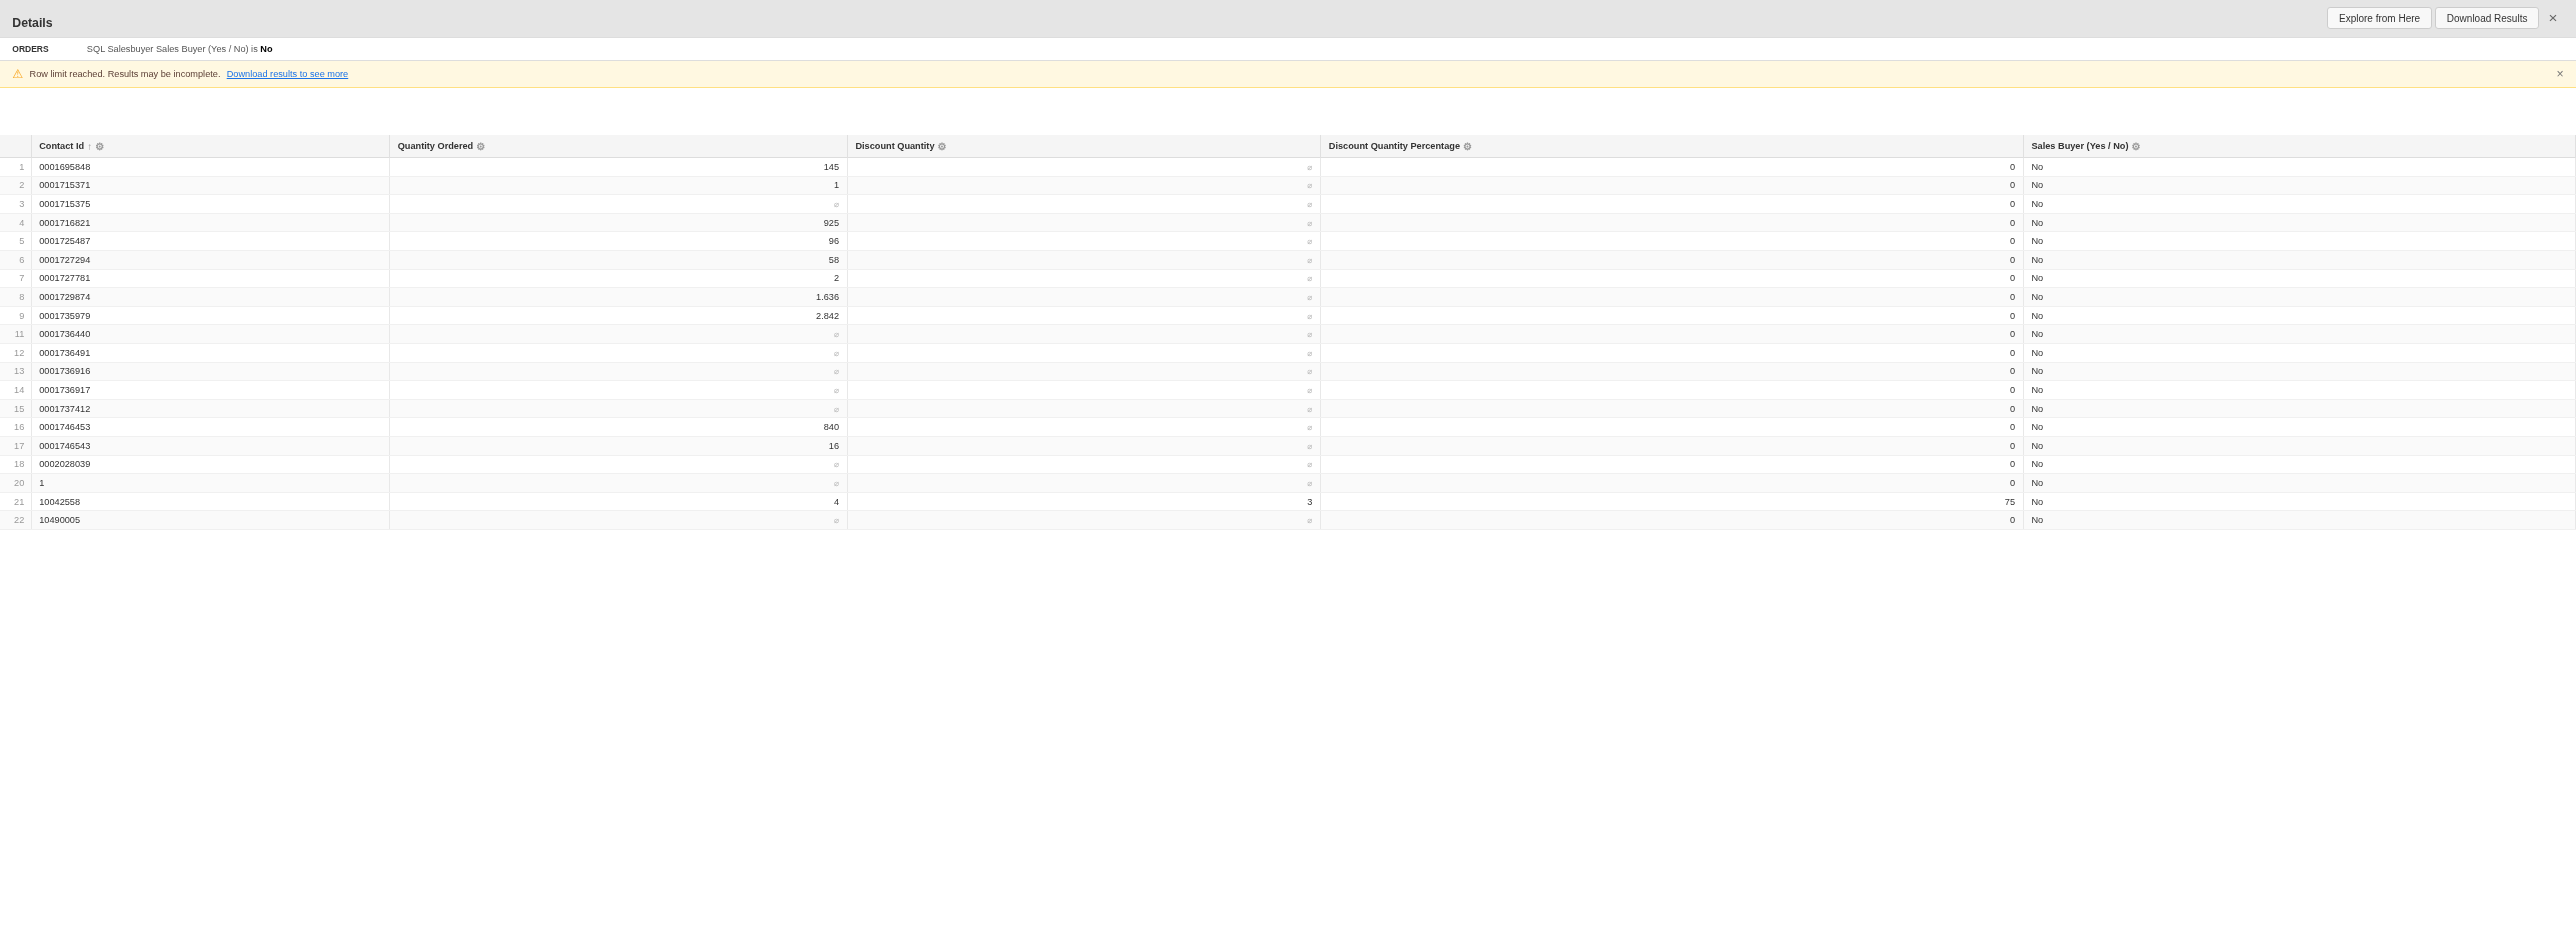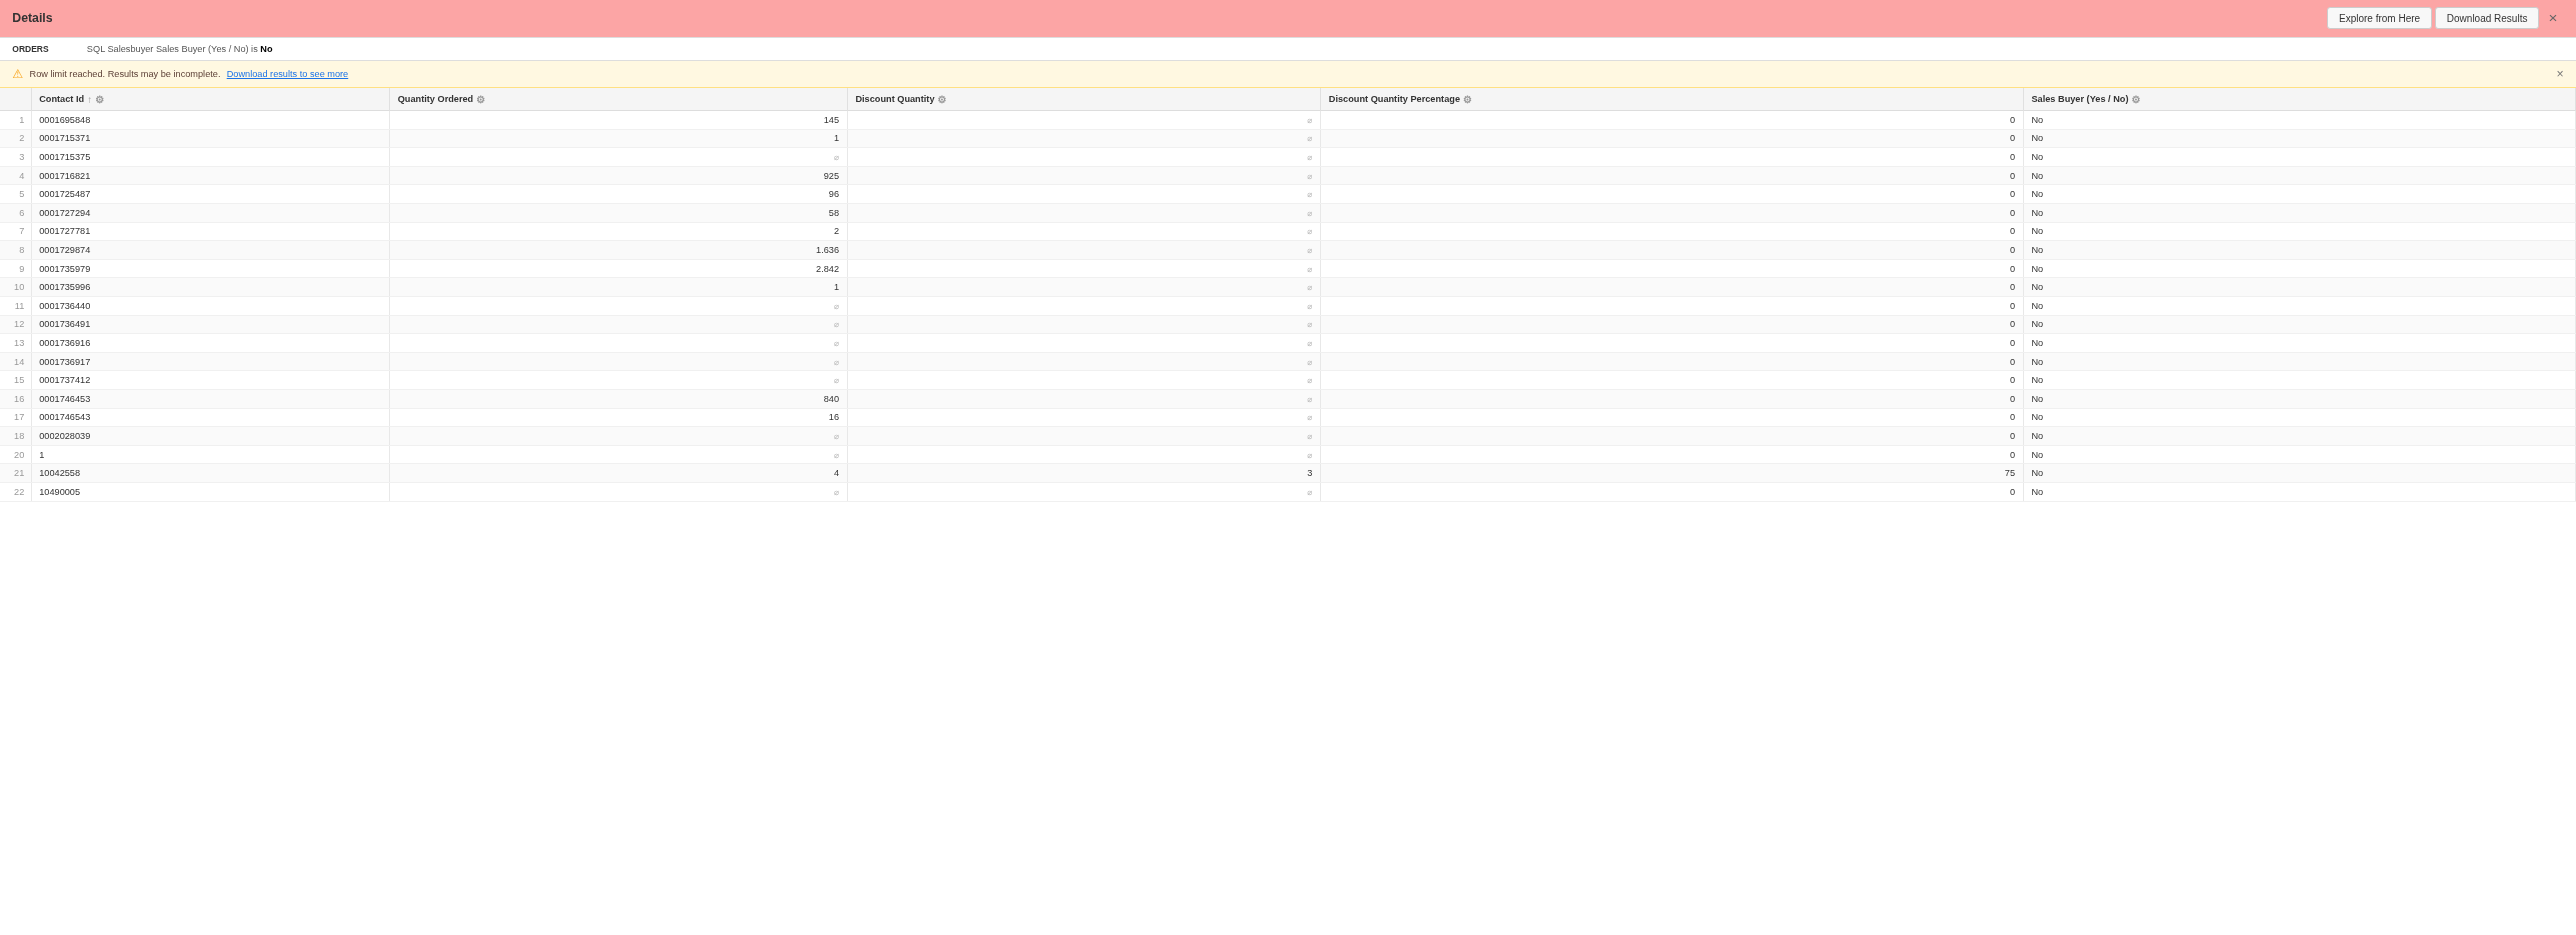--- a/index.html
+++ b/index.html
@@ -6,25 +6,25 @@
     body {
       font-family: -apple-system, BlinkMacSystemFont, "Segoe UI", Arial, sans-serif;
       font-size: 10px;
       background: #fff;
       color: #333;
     }
 
     
     .header {
       display: flex;
-      align-items: center;
+      align-items: flex-end;
       justify-content: space-between;
       padding: 6.2px 12.3px;
       border-bottom: 0.8px solid #ddd;
-      background: #fca5a5;
+      background: #e5e5e5;
       gap: 48px;
     }
     .header-title {
       font-size: 12.3px;
       font-weight: 600;
     }
     .header-actions {
       display: flex;
       align-items: center;
       gap: 3.1px;
@@ -109,20 +109,21 @@
 
     
     .table-container {
       overflow: auto;
       width: 100%;
     }
     table {
       width: 100%;
       border-collapse: collapse;
       font-size: 9.2px;
+      margin-top: 47px;
     }
     thead tr {
       background: #f5f5f5;
       border-bottom: 1.5px solid #ddd;
     }
     th {
       padding: 5.4px 7.7px;
       text-align: left;
       font-weight: 600;
       border-right: 0.8px solid #e0e0e0;
@@ -296,28 +297,20 @@
         </tr>
         <tr>
           <td class="row-num">9</td>
           <td>0001735979</td>
           <td class="numeric">2.842</td>
           <td class="numeric"><span class="null-icon">⌀</span></td>
           <td class="numeric">0</td>
           <td>No</td>
         </tr>
         <tr>
-          <td class="row-num">10</td>
-          <td>0001735996</td>
-          <td class="numeric">1</td>
-          <td class="numeric"><span class="null-icon">⌀</span></td>
-          <td class="numeric">0</td>
-          <td>No</td>
-        </tr>
-        <tr>
           <td class="row-num">11</td>
           <td>0001736440</td>
           <td class="numeric"><span class="null-icon">⌀</span></td>
           <td class="numeric"><span class="null-icon">⌀</span></td>
           <td class="numeric">0</td>
           <td>No</td>
         </tr>
         <tr>
           <td class="row-num">12</td>
           <td>0001736491</td>

